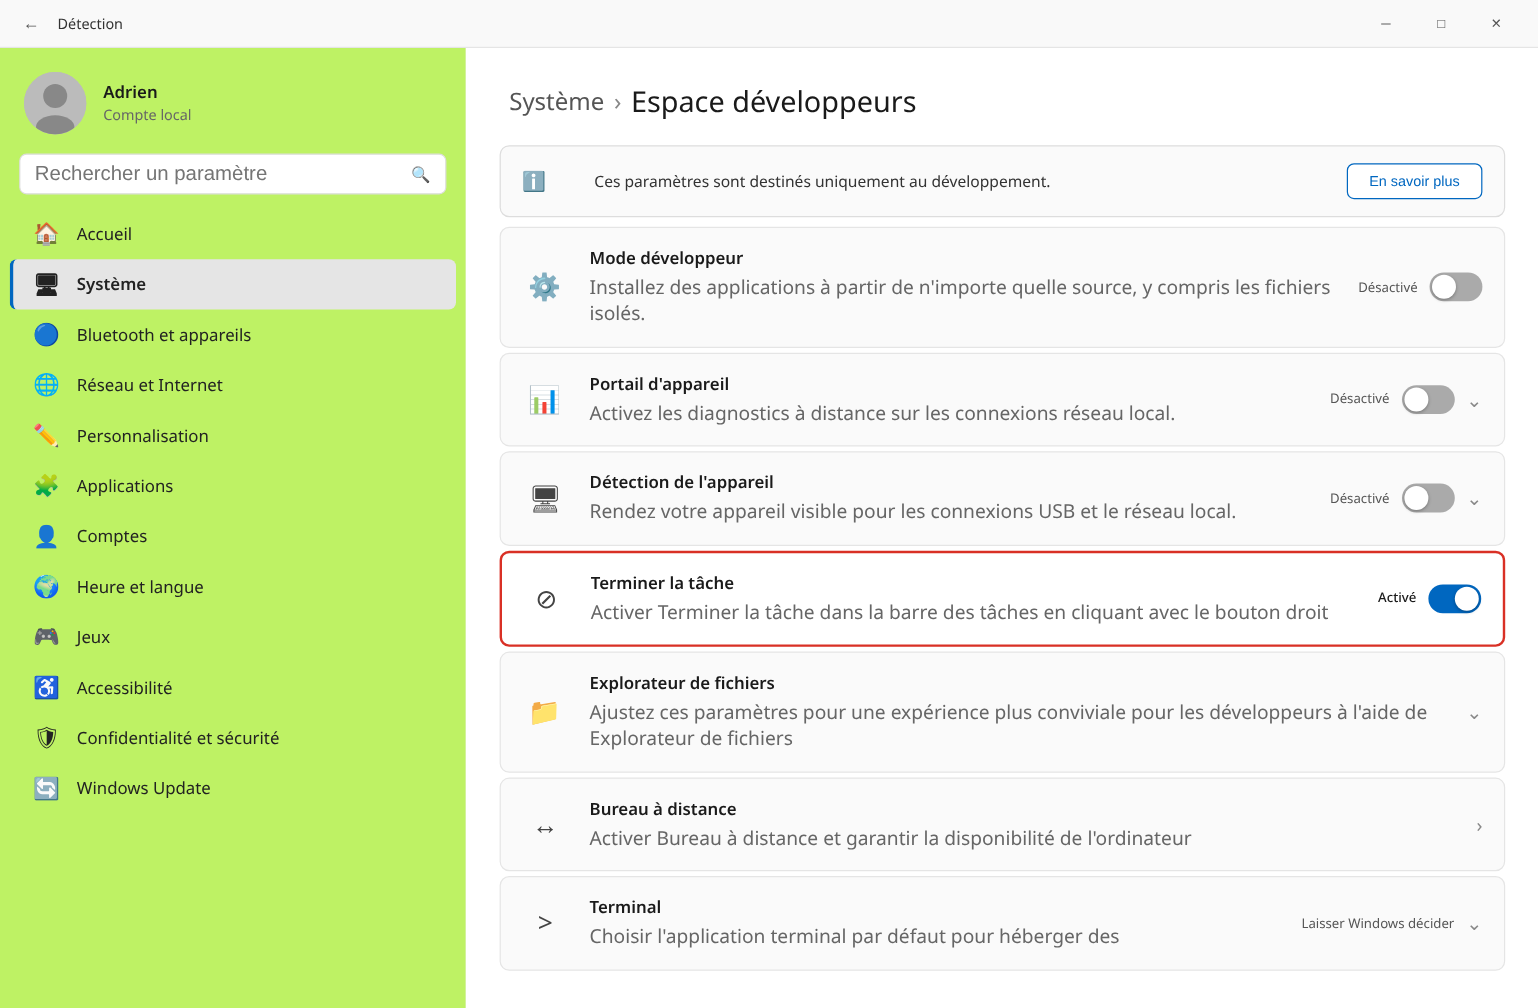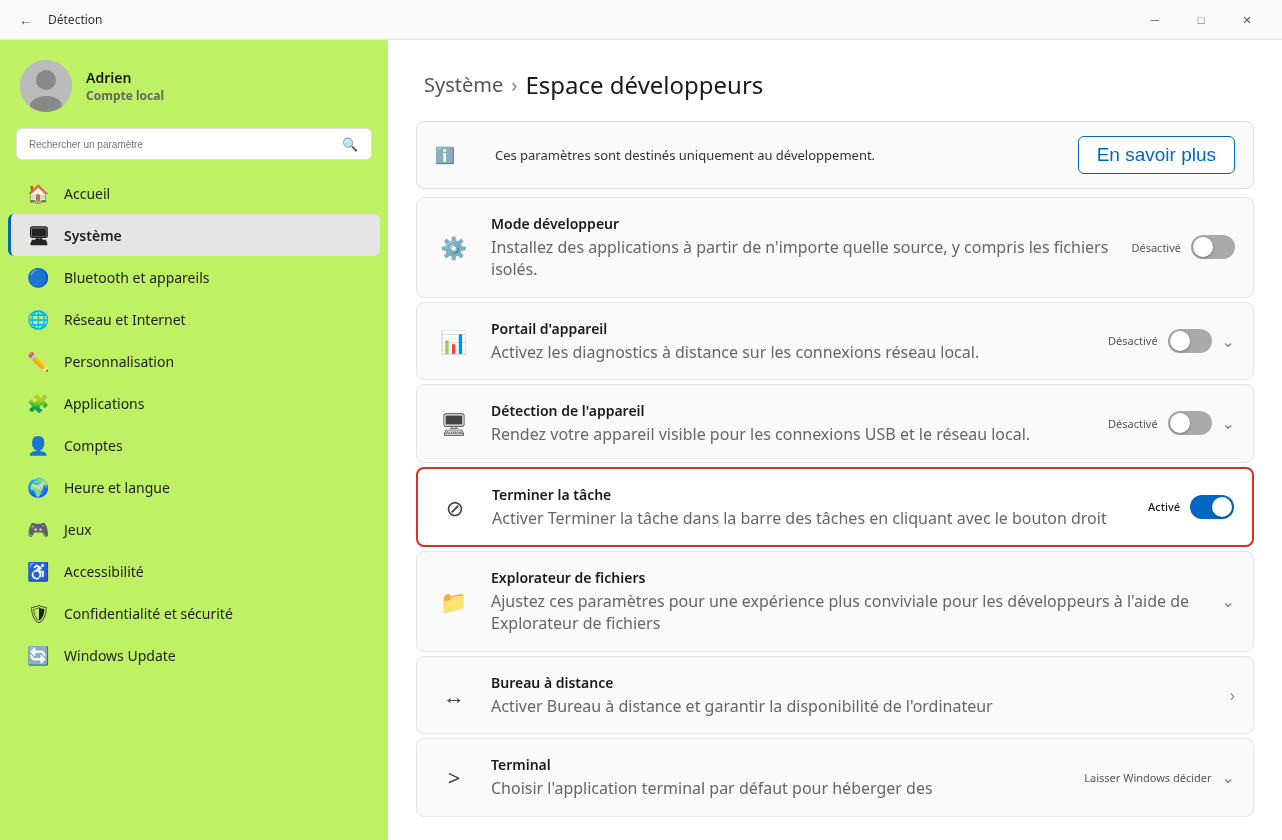--- a/index.html
+++ b/index.html
@@ -84,39 +84,38 @@
     }
     .avatar svg { width: 52px; height: 52px; }
     .user-info .name {
       font-weight: 600;
       font-size: 14px;
       color: #1a1a1a;
     }
     .user-info .sub {
       font-size: 12px;
       color: #666;
-      font-weight: bold;
     }
 
     
     .search-container {
       padding: 0 16px 12px 16px;
     }
     .search-box {
       display: flex;
       align-items: center;
       background: white;
       border: 1px solid #ddd;
       border-radius: 6px;
       padding: 6px 12px;
       gap: 8px;
     }
     .search-box input {
       border: none; outline: none;
-      font-size: 10px;
+      font-size: 17px;
       color: #555;
       flex: 1;
       background: transparent;
     }
     .search-icon-svg { color: #888; font-size: 13px; }
 
     
     .nav-item {
       display: flex;
       align-items: center;
@@ -184,21 +183,21 @@
       gap: 12px;
     }
     .info-icon { color: #0067c0; font-size: 16px; }
     .info-text { font-size: 13px; color: #333; margin-left: 28px; }
     .btn-learn-more {
       border: 1px solid #0067c0;
       color: #0067c0;
       background: white;
       padding: 7px 18px;
       border-radius: 6px;
-      font-size: 19px;
+      font-size: 12px;
       cursor: pointer;
       white-space: nowrap;
       font-weight: 500;
     }
 
     
     .settings-list {
       padding: 0 28px 28px 28px;
     }
     .setting-item {

